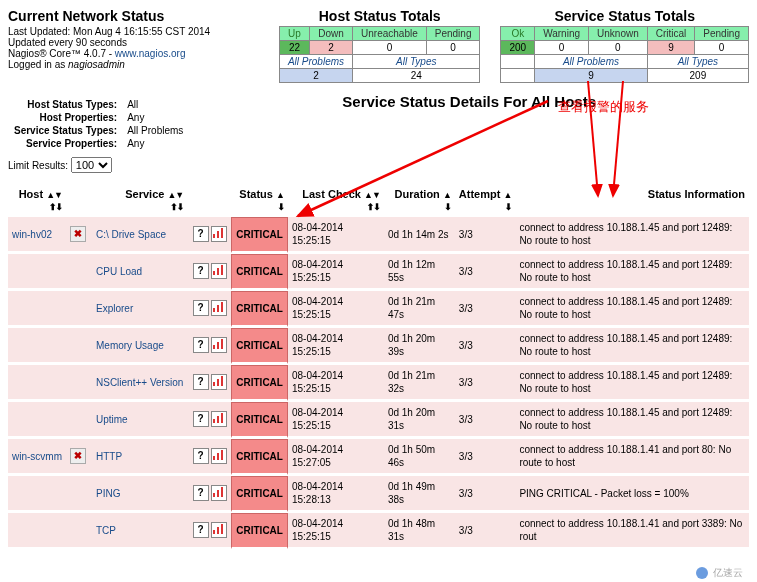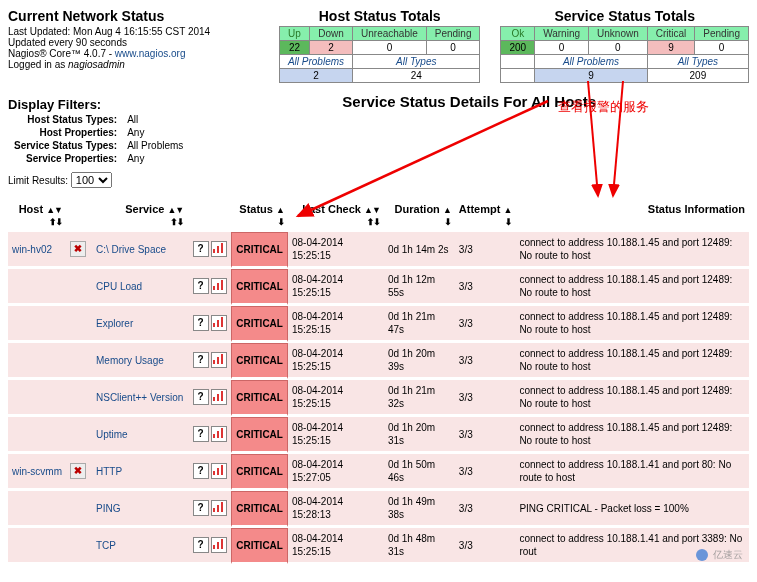--- a/index.html
+++ b/index.html
@@ -46,21 +46,21 @@
   table.grid td { padding: 4px; vertical-align: middle; background: #f9e5e5; border-bottom: 2px solid #fff; line-height: 13px; }
   .status-cell { background: #f48a8a !important; font-weight: bold; text-align: left; padding: 4px 6px; border: 1px solid #c66; }
   .host-cell, .svc-cell { white-space: nowrap; }
   .sort { font-size: 9px; letter-spacing: -1px; }
   .icon { display: inline-block; width: 14px; height: 14px; text-align: center; font-size: 10px; line-height: 14px; vertical-align: middle; }
   .i-x { background: #eee; border: 1px solid #aaa; color: #b00; font-weight: bold; }
   .i-q { background: #fff; border: 1px solid #888; color: #000; font-weight: bold; }
   .i-chart { background: #fff; border: 1px solid #888; }
   .i-chart svg { display: block; }
 
-  .watermark { position: absolute; right: 14px; bottom: 20px; opacity: .75; font-size: 10px; display: flex; align-items: center; gap: 4px; color: #888; }
+  .watermark { position: absolute; right: 14px; bottom: 2px; opacity: .75; font-size: 10px; display: flex; align-items: center; gap: 4px; color: #888; }
 </style>
 </head>
 <body>
 
 <div class="top">
   <div class="status-block" style="flex:1;">
     <h3>Current Network Status</h3>
     <div class="updated">Last Updated: Mon Aug 4 16:15:55 CST 2014</div>
     <div class="updated">Updated every 90 seconds</div>
     <div class="updated">
@@ -128,21 +128,20 @@
         <td colspan="2">209</td>
       </tr>
     </tbody>
       </table>
   </div>
 </div>
 
 <div style="position:relative;">
   <div style="display:flex; align-items:flex-start;">
     <div class="filters">
-      <h3>Display Filters:</h3>
       <table>
         <tbody>
             <tr>
               <td class="fl">Host Status Types:</td>
               <td>All</td>
             </tr>
         <tr>
               <td class="fl">Host Properties:</td>
               <td>Any</td>
             </tr>

